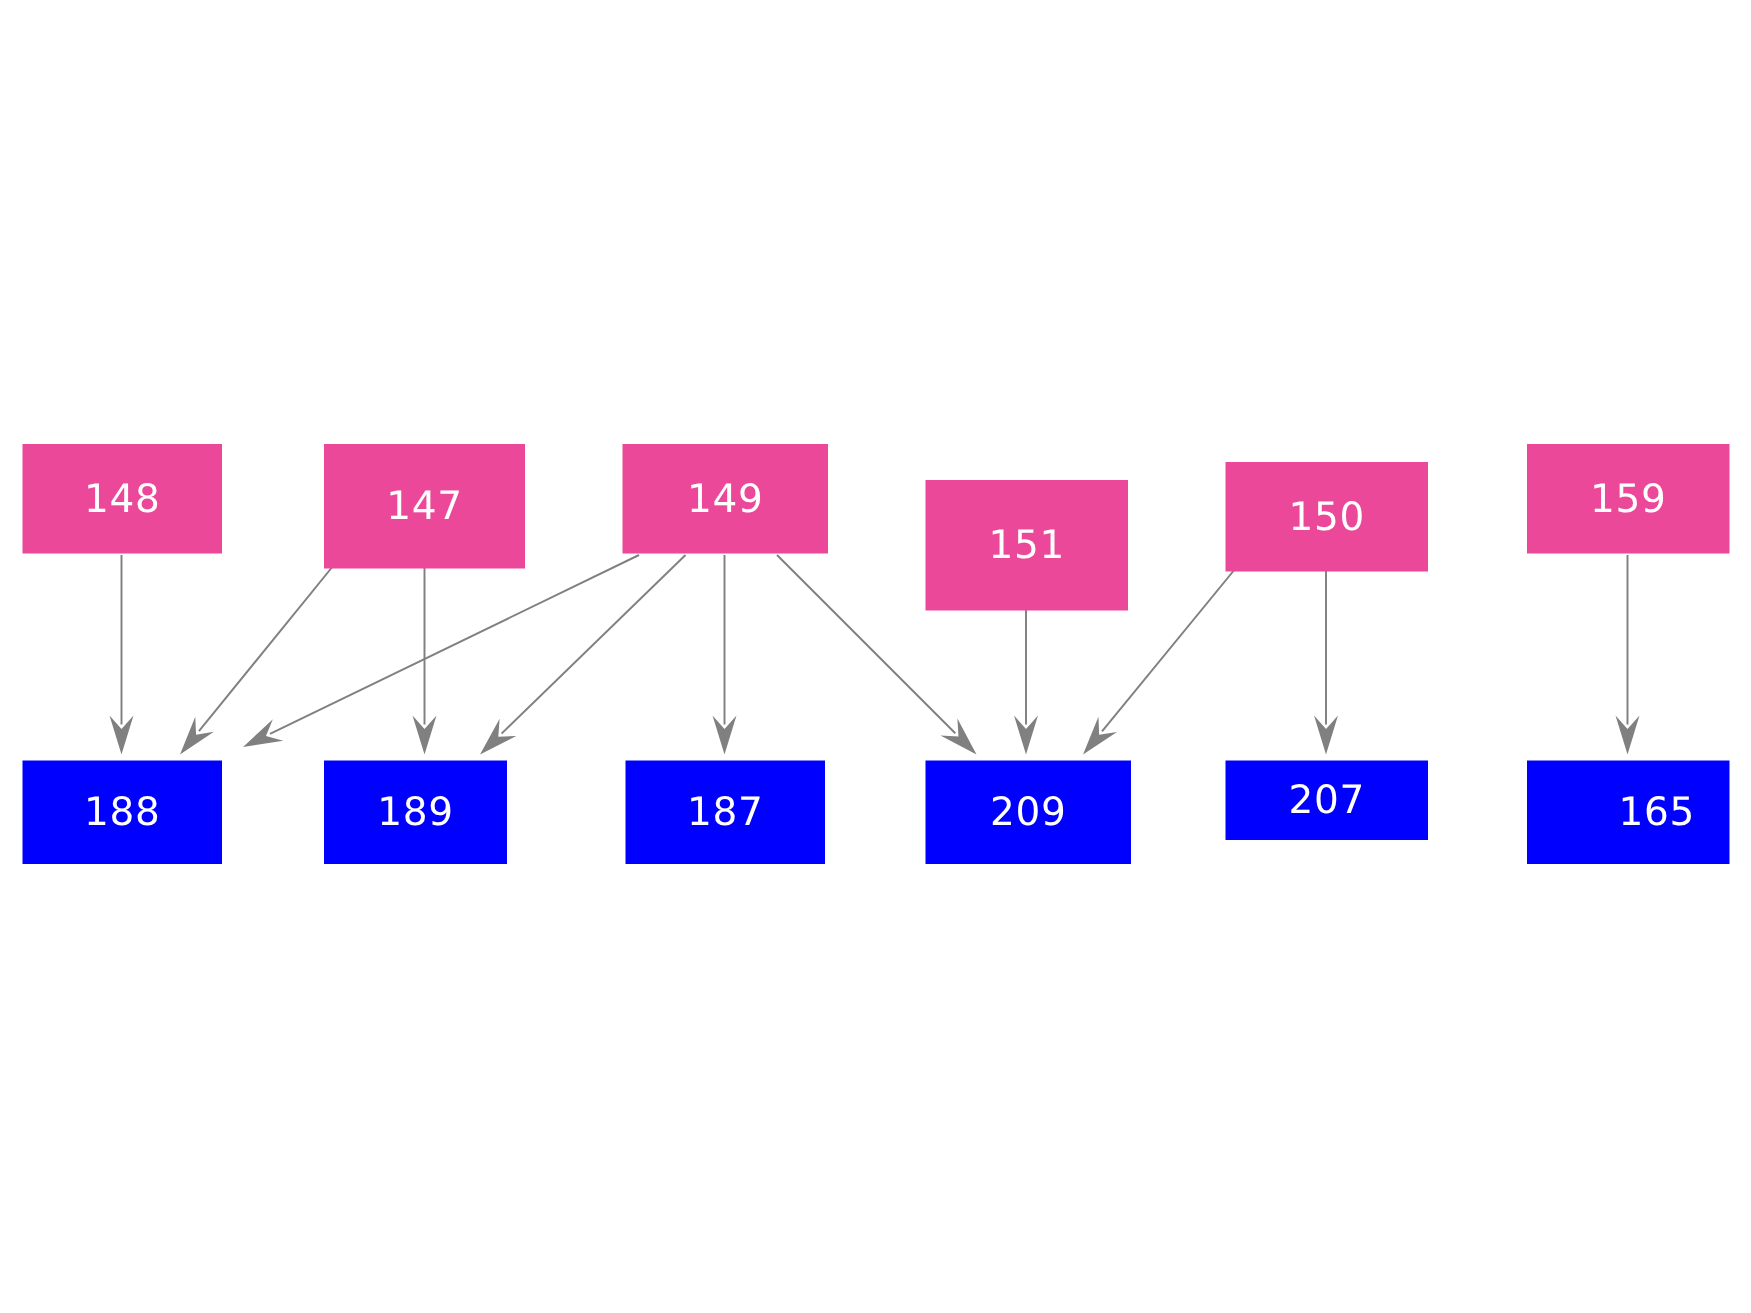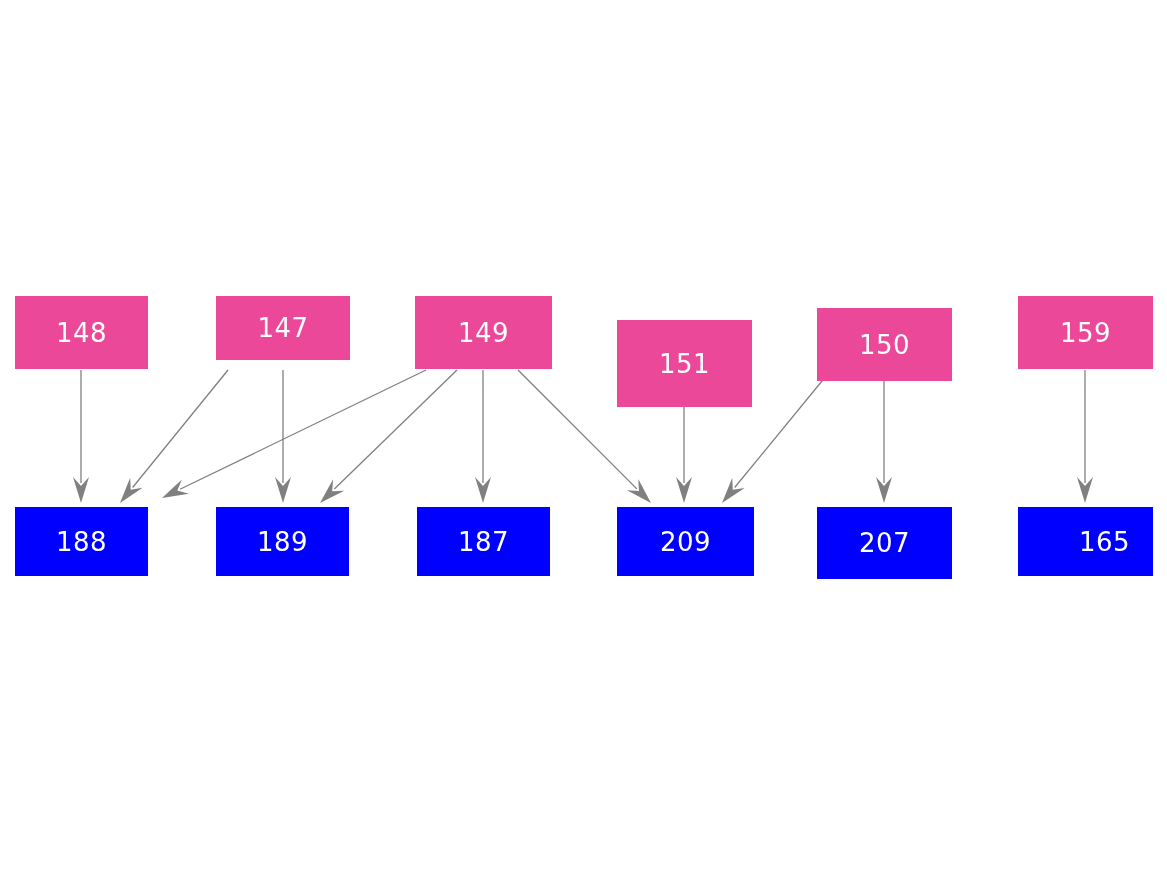--- a/index.html
+++ b/index.html
@@ -94,47 +94,47 @@
       </g>
       <g>
         <line x1="1085" y1="370" x2="1085" y2="483" stroke="#808080" stroke-width="1.3"></line>
         <polygon points="1085,503 1077,477 1085,486 1093,477" fill="#808080"></polygon>
       </g>
     </svg>
   <div id="node-layer">
       <div class="node node-source" style="left: 15px; top: 296px; width: 133px; height: 73px;">
         <span class="node-label">148</span>
       </div>
-      <div class="node node-source" style="left: 216px; top: 296px; width: 134px; height: 64px;">
+      <div class="node node-source" style="left: 216px; top: 296px; width: 134px; height: 83px;">
         <span class="node-label">147</span>
       </div>
       <div class="node node-source" style="left: 415px; top: 296px; width: 137px; height: 73px;">
         <span class="node-label">149</span>
       </div>
       <div class="node node-source" style="left: 617px; top: 296px; width: 135px; height: 87px; margin-top: 24px;">
         <span class="node-label">151</span>
       </div>
       <div class="node node-source" style="left: 817px; top: 296px; width: 135px; height: 73px; margin-top: 12px;">
         <span class="node-label">150</span>
       </div>
       <div class="node node-source" style="left: 1018px; top: 296px; width: 135px; height: 73px;">
         <span class="node-label">159</span>
       </div>
       <div class="node node-target" style="left: 15px; top: 507px; width: 133px; height: 69px;">
         <span class="node-label">188</span>
       </div>
-      <div class="node node-target" style="left: 216px; top: 507px; width: 133px; height: 69px;">
+      <div class="node node-target" style="left: 216px; top: 507px; width: 122px; height: 69px;">
         <span class="node-label">189</span>
       </div>
       <div class="node node-target" style="left: 417px; top: 507px; width: 133px; height: 69px;">
         <span class="node-label">187</span>
       </div>
       <div class="node node-target" style="left: 617px; top: 507px; width: 137px; height: 69px;">
         <span class="node-label">209</span>
       </div>
-      <div class="node node-target" style="left: 817px; top: 507px; width: 135px; height: 72px;">
+      <div class="node node-target" style="left: 817px; top: 507px; width: 135px; height: 53px;">
         <span class="node-label">207</span>
       </div>
       <div class="node node-target" style="left: 1018px; top: 507px; width: 135px; height: 69px; padding-left: 38px;">
         <span class="node-label">165</span>
       </div>
     </div>
 </div>
 
 </body></html>

